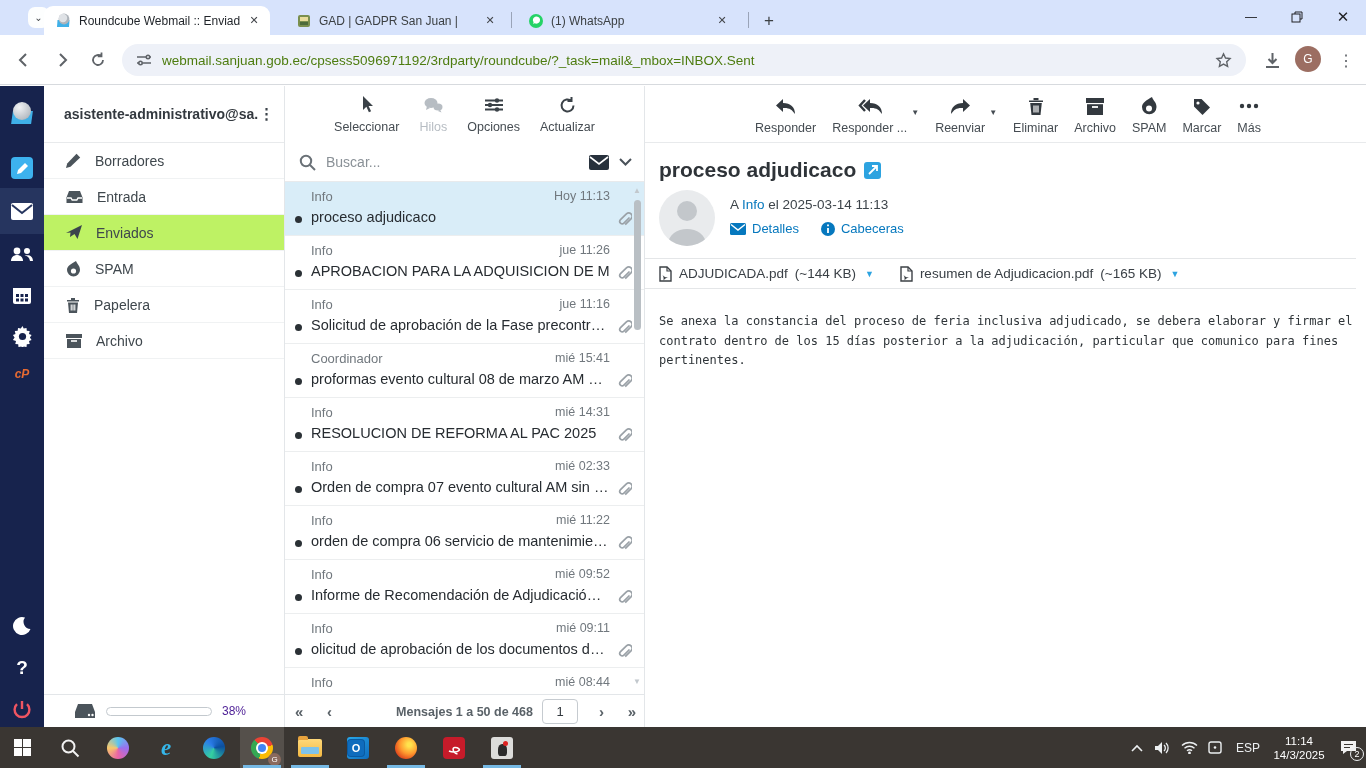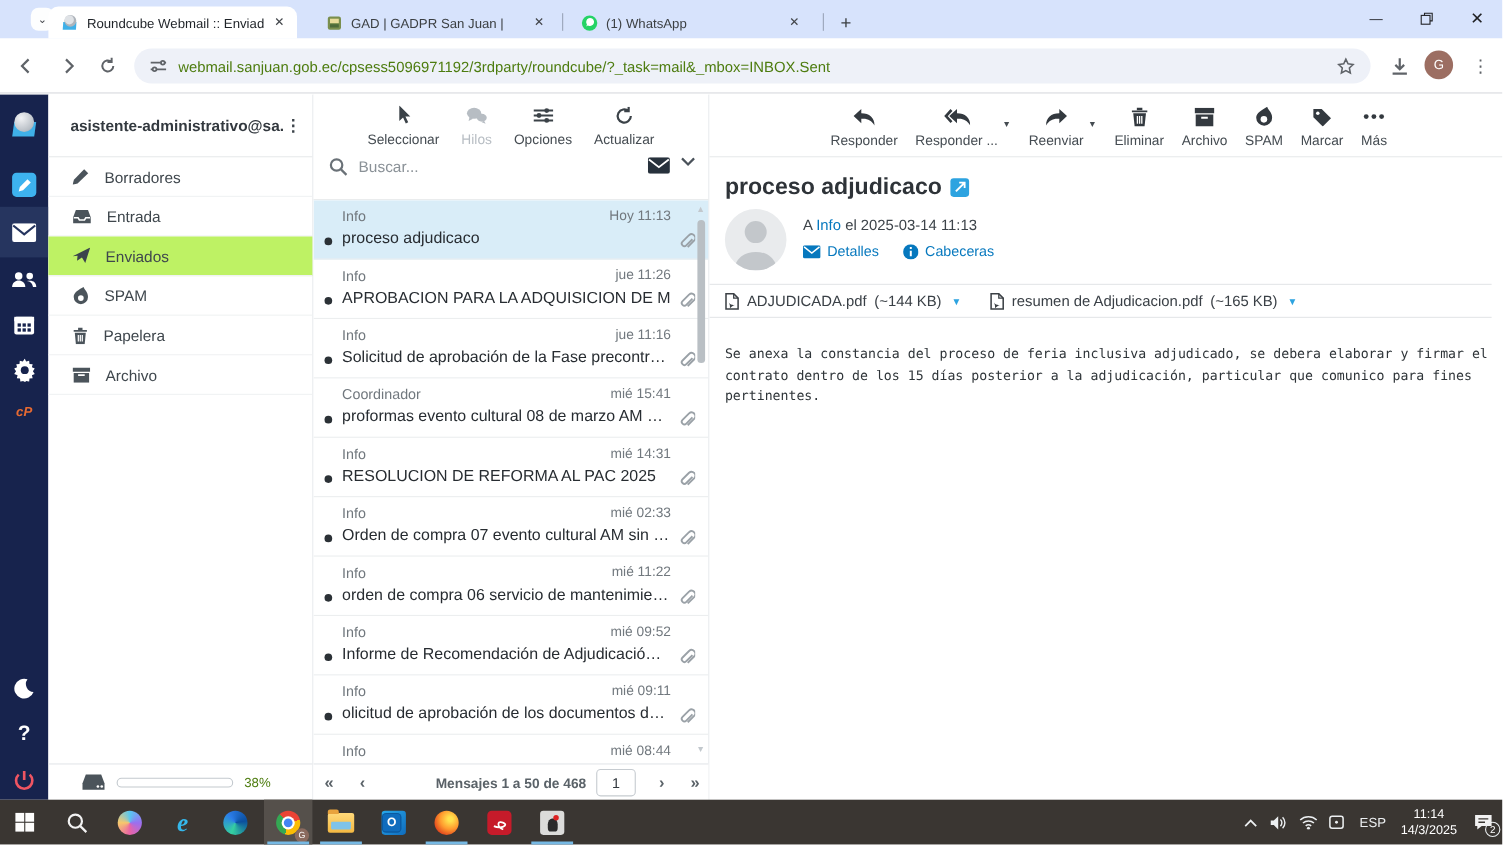--- a/index.html
+++ b/index.html
@@ -48,28 +48,28 @@
   .folders{position:absolute;left:44px;top:0;width:241px;height:641px;background:#fff;border-right:1px solid #e3e6e9}
   .account-row{height:57px;display:flex;align-items:center;padding:0 10px 0 20px;border-bottom:1px solid #e8eaec}
   .account-name{flex:1;font-size:14px;font-weight:bold;color:#33393f;white-space:nowrap;overflow:hidden}
   .kebab{color:#3c434a;font-size:15px;font-weight:bold;letter-spacing:0}
   .folder-row{height:36px;display:flex;align-items:center;gap:14px;padding:0 12px 0 22px;font-size:14px;color:#3f474d;border-bottom:1px solid #f0f2f3}
   .folder-row .ic{color:#4b545b}
   .folder-row.selected{background:#bef264}
   .storage{position:absolute;left:0;right:0;bottom:0;height:33px;border-top:1px solid #e3e6e9;display:flex;align-items:center;padding-left:30px;gap:10px}
   .qbar{width:106px;height:9px;border:1px solid #c3c9ce;border-radius:5px;background:#fff;overflow:hidden}
   .qfill{height:100%;width:38%;background:#79c0ea;border-radius:5px}
-  .qpct{font-size:12px;color:#4d7c0f}
+  .qpct{font-size:12px;color:#4c1d95}
 
   .listpane{position:absolute;left:285px;top:0;width:360px;height:641px;background:#fff;border-right:1px solid #e3e6e9}
   .ltoolbar{height:57px;display:flex;align-items:flex-start;justify-content:center;gap:20px;padding-top:8px}
   .tbtn{display:flex;flex-direction:column;align-items:center;gap:4px;color:#454c52;font-size:12.5px}
   .tbtn .ic{height:22px;display:flex;align-items:center}
   .tbtn.disabled{color:#b7bdc3}
-  .searchrow{height:39px;display:flex;align-items:flex-start;padding:0 12px 0 14px;border-bottom:1px solid #e8eaec;gap:10px}
+  .searchrow{height:39px;display:flex;align-items:center;padding:0 12px 0 14px;border-bottom:1px solid #e8eaec;gap:10px}
   .searchrow input{flex:1;border:none;outline:none;font-size:14px;color:#33393f;background:transparent;font-family:"Liberation Sans",sans-serif}
   .searchrow input::placeholder{color:#8a9197}
   .srch-ic{color:#6a7177}
   .msg-ic{color:#27313c}
   .chev{color:#4a525a}
 
   .rows{position:absolute;left:0;right:0;top:96px;bottom:33px;overflow:hidden}
   .mrow{height:54px;border-bottom:1px solid #eceeef;position:relative;padding:7px 34px 0 26px}
   .mrow.selected{background:#d9edf8}
   .mline1{display:flex;justify-content:space-between;font-size:13px;color:#71787e}

